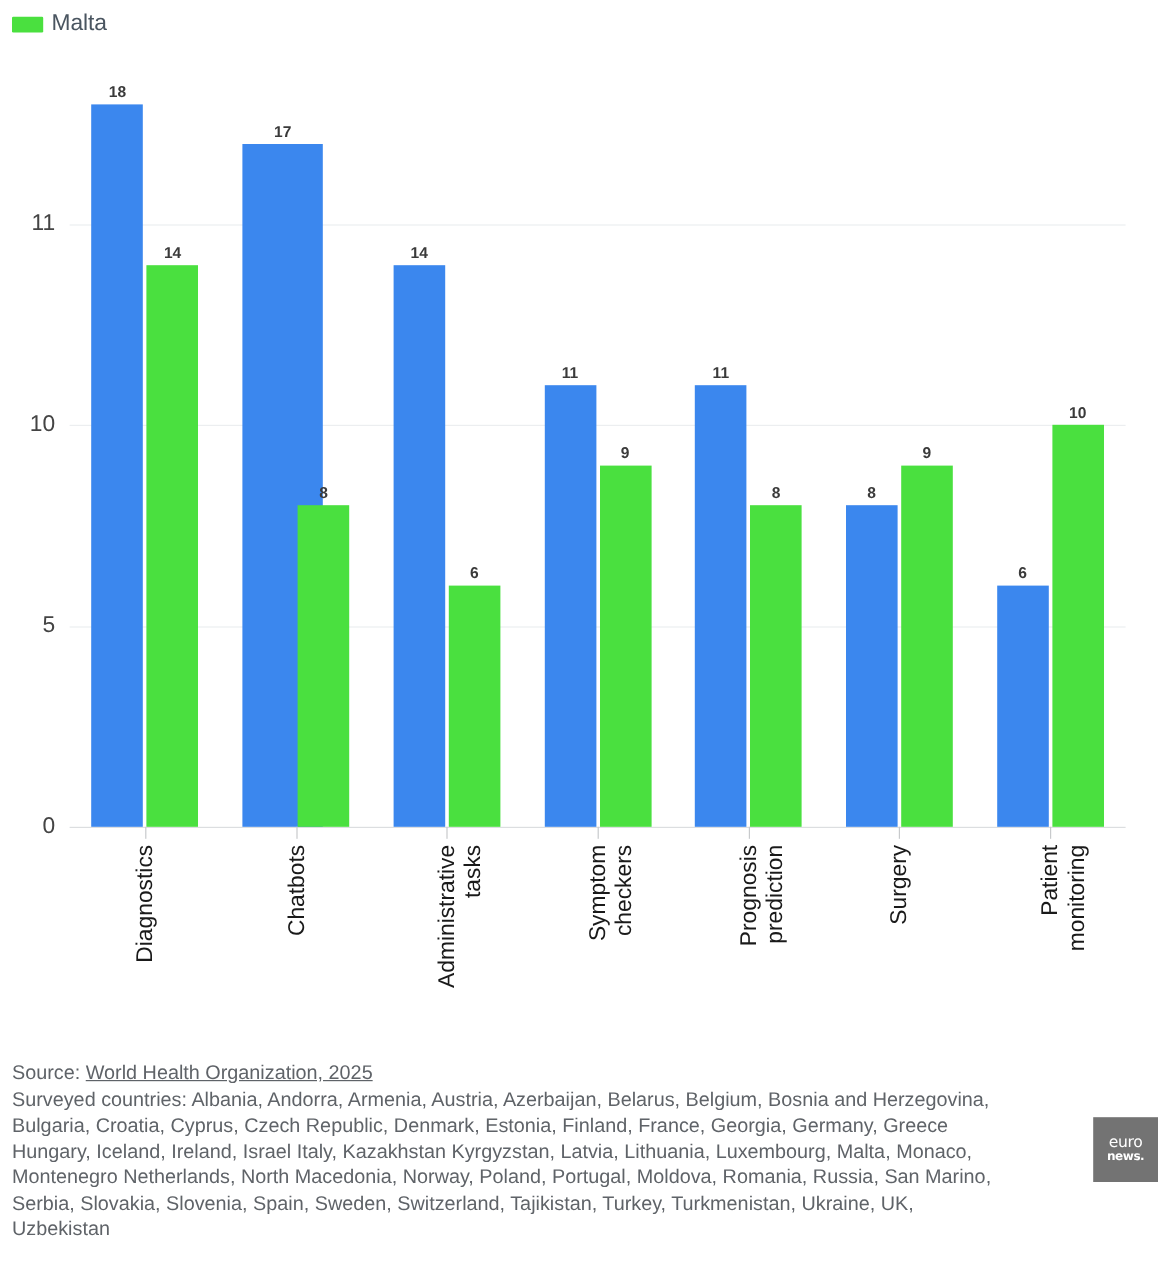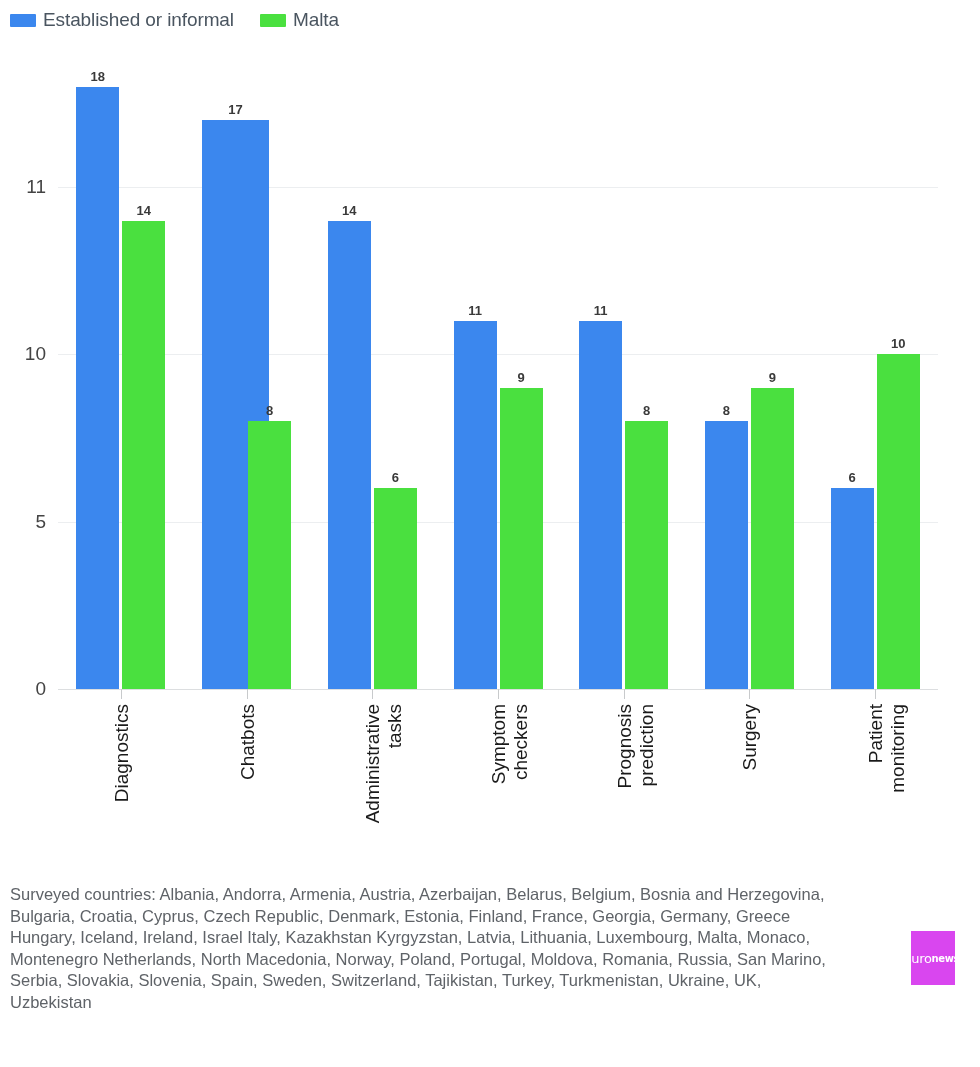--- a/index.html
+++ b/index.html
@@ -140,25 +140,25 @@
     color: #5f6368;
     cursor: pointer;
   }
   #surveyed { white-space: pre-line; }
 
   
   #logo {
     position: absolute;
     left: 911px;
     top: 931px;
-    width: 44px;
+    width: 54px;
     height: 54px;
-    background: #d946ef;
+    background: #737373;
     display: flex;
-    flex-direction: row;
+    flex-direction: column;
     align-items: center;
     justify-content: center;
     line-height: 1;
   }
   #logo-euro {
     color: #ffffff;
     font-size: 13px;
     letter-spacing: -0.3px;
     font-family: "DejaVu Sans", sans-serif;
   }
@@ -168,24 +168,20 @@
     font-weight: bold;
     letter-spacing: -0.4px;
     font-family: "DejaVu Sans", sans-serif;
     margin-top: 1px;
   }
 </style>
 </head>
 <body>
 
 <div id="legend">
-    <div class="legend-item">
-      <span class="legend-swatch" style="background: rgb(59, 135, 238);"></span>
-      <span class="legend-label">Established or informal</span>
-    </div>
     <div class="legend-item">
       <span class="legend-swatch" style="background: rgb(74, 224, 63);"></span>
       <span class="legend-label">Malta</span>
     </div>
   </div>
 
 <div id="chart">
   <div id="yaxis">
       <div class="ytick-label" style="top: 649px;">0</div>
       <div class="ytick-label" style="top: 481.732px;">5</div>
@@ -254,20 +250,23 @@
       <div class="bar" style="left: 818.643px; width: 43px; height: 334.536px; background: rgb(74, 224, 63);">
         <span class="bar-value">10</span>
       </div>
       <div class="cat-tick" style="left: 817px;"></div>
       <div class="cat-label" style="left: 807px;">Patient
 monitoring</div>
     </div>
 </div>
 
 <div id="footer">
+  <div id="source-line">
+    <span>Source: </span><a id="source-link">World Health Organization, 2025</a>
+  </div>
   <div id="surveyed">Surveyed countries: Albania, Andorra, Armenia, Austria, Azerbaijan, Belarus, Belgium, Bosnia and Herzegovina,
 Bulgaria, Croatia, Cyprus, Czech Republic, Denmark, Estonia, Finland, France, Georgia, Germany, Greece
 Hungary, Iceland, Ireland, Israel Italy, Kazakhstan Kyrgyzstan, Latvia, Lithuania, Luxembourg, Malta, Monaco,
 Montenegro Netherlands, North Macedonia, Norway, Poland, Portugal, Moldova, Romania, Russia, San Marino,
 Serbia, Slovakia, Slovenia, Spain, Sweden, Switzerland, Tajikistan, Turkey, Turkmenistan, Ukraine, UK,
 Uzbekistan</div>
 </div>
 
 <div id="logo">
   <span id="logo-euro">euro</span>

